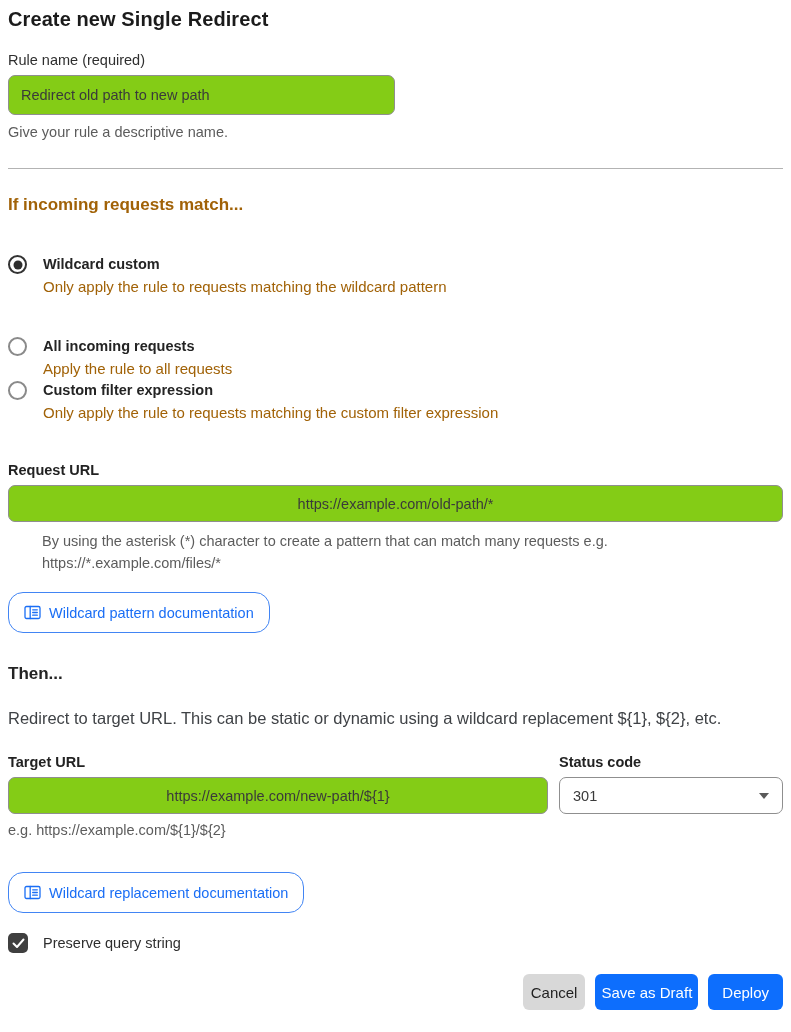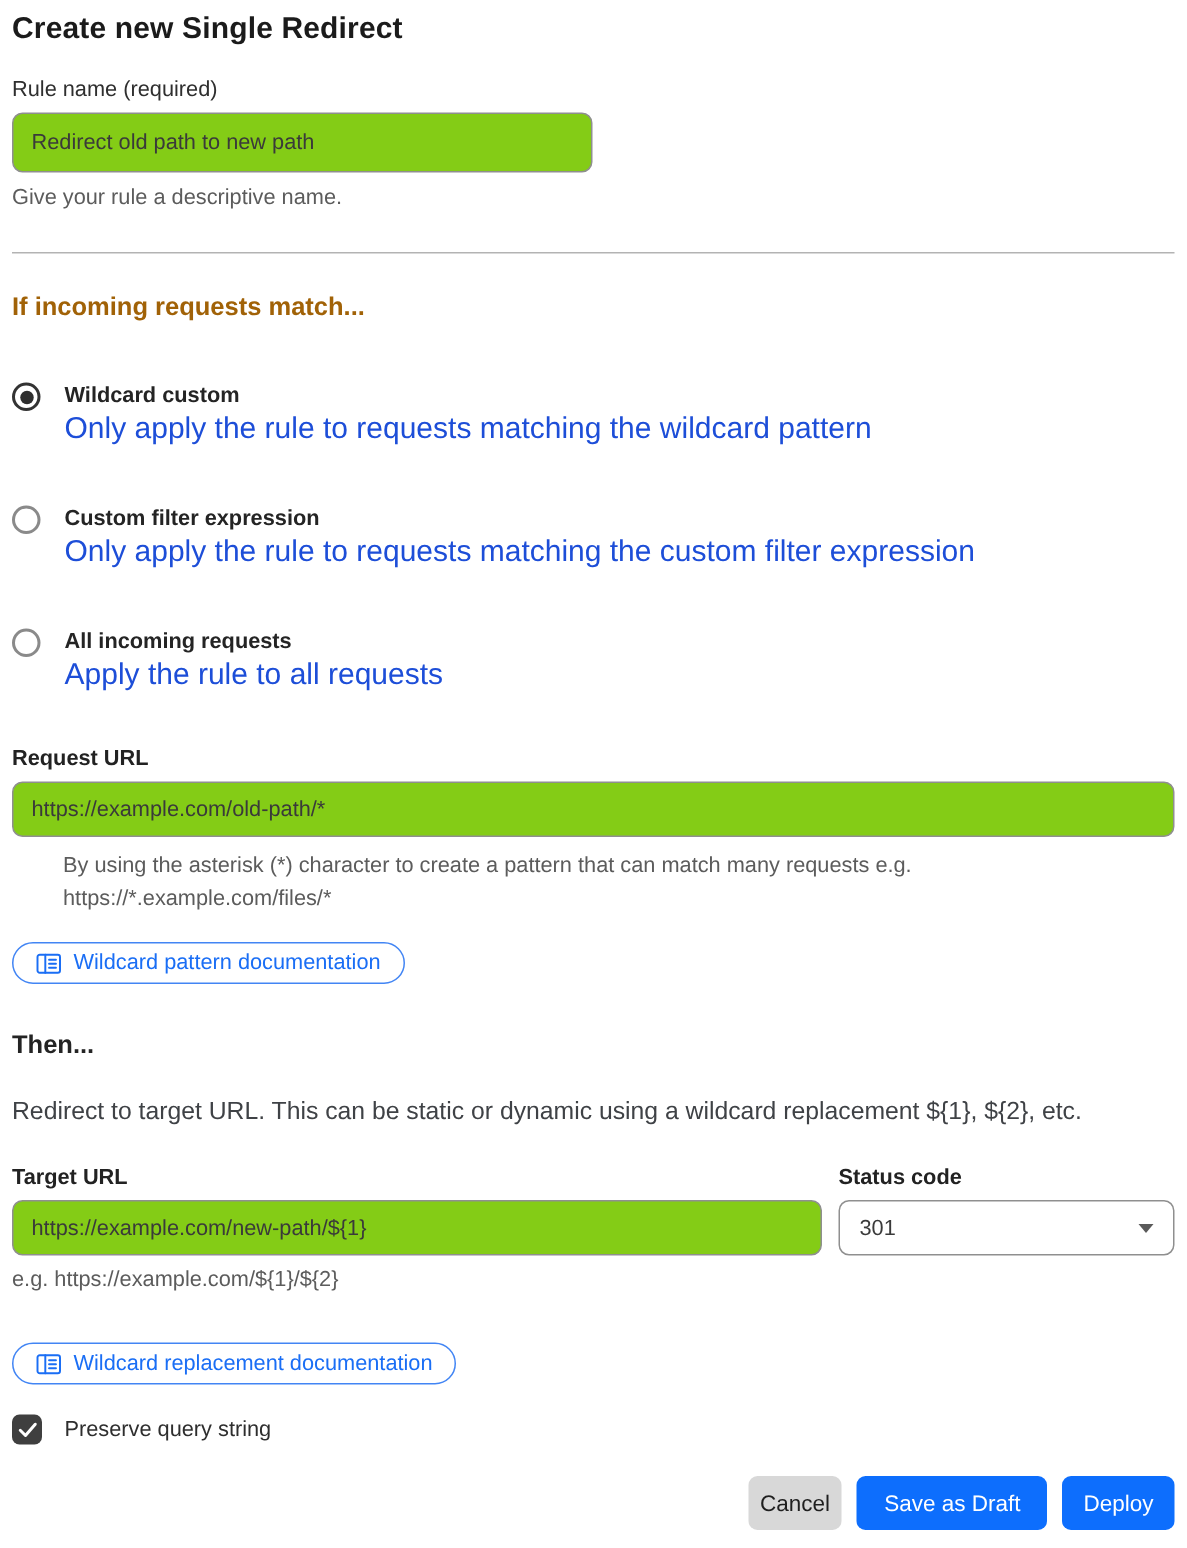--- a/index.html
+++ b/index.html
@@ -36,21 +36,21 @@
     border: 1px solid #8f8f8f;
     border-radius: 7px;
     padding: 0 12px;
     font-family: "Liberation Sans", sans-serif;
     font-size: 14.5px;
     color: #3a3a3a;
     background: #84cc16;
     width: 100%;
     outline: none;
   }
-  input.text-input.url { height: 37px; }
+  input.text-input.url { height: 37px; text-align: center; }
 
   .help-text {
     font-size: 14.5px;
     color: #5c5c5c;
     margin-top: 6px;
     line-height: 22px;
   }
 
   hr.divider {
     border: none;
@@ -92,33 +92,33 @@
     transform: translate(-50%, -50%);
   }
   .radio-texts { margin-left: 16px; }
   .radio-label {
     font-size: 14.5px;
     font-weight: 700;
     color: #242424;
     line-height: 20px;
   }
   .radio-desc {
-    font-size: 20px;
-    color: #1d4ed8;
+    font-size: 15px;
+    color: #a16207;
     line-height: 23px;
     margin-top: 1px;
   }
 
   .request-url-block { margin-top: 36px; }
 
   .pill-button {
     display: inline-flex;
     align-items: center;
     gap: 8px;
-    height: 28px;
+    height: 41px;
     padding: 0 15px;
     border: 1px solid #4285f4;
     border-radius: 15px;
     background: #fff;
     color: #1a6ef5;
     font-family: "Liberation Sans", sans-serif;
     font-size: 14.5px;
     cursor: pointer;
     margin-top: 18px;
   }
@@ -190,21 +190,21 @@
     height: 36px;
     border: none;
     border-radius: 6px;
     font-family: "Liberation Sans", sans-serif;
     font-size: 15px;
     padding: 0 14px;
     cursor: pointer;
   }
   .btn-secondary { background: #d8d8d8; color: #1f1f1f; padding: 0 8px; }
   .btn-primary   { background: #0d6efd; color: #ffffff; }
-  .btn-primary.wide { padding: 0 18px; }
+  .btn-primary.wide { padding: 0 6px; }
 </style>
 </head>
 <body>
 
 <div class="page">
 
   <h1 class="page-title">Create new Single Redirect</h1>
 
   
   <label class="field-label">Rule name (required)</label>
@@ -219,33 +219,33 @@
   <div class="radio-group">
 
     <div class="radio-row">
       <span class="radio-circle checked"></span>
       <span class="radio-texts">
         <div class="radio-label">Wildcard custom</div>
         <div class="radio-desc">Only apply the rule to requests matching the wildcard pattern</div>
       </span>
     </div>
 
+    <div class="radio-row" style="margin-bottom:0;">
+      <span class="radio-circle unchecked"></span>
+      <span class="radio-texts">
+        <div class="radio-label">All incoming requests</div>
+        <div class="radio-desc">Apply the rule to all requests</div>
+      </span>
+    </div>
+
     <div class="radio-row">
       <span class="radio-circle unchecked"></span>
       <span class="radio-texts">
         <div class="radio-label">Custom filter expression</div>
         <div class="radio-desc">Only apply the rule to requests matching the custom filter expression</div>
-      </span>
-    </div>
-
-    <div class="radio-row" style="margin-bottom:0;">
-      <span class="radio-circle unchecked"></span>
-      <span class="radio-texts">
-        <div class="radio-label">All incoming requests</div>
-        <div class="radio-desc">Apply the rule to all requests</div>
       </span>
     </div>
 
   </div>
 
   
   <div class="request-url-block">
     <label class="field-label semibold">Request URL</label>
     <input class="text-input url" type="text" value="https://example.com/old-path/*" style="">
     <div class="help-text" style="margin-top:8px;margin-left:34px;">

